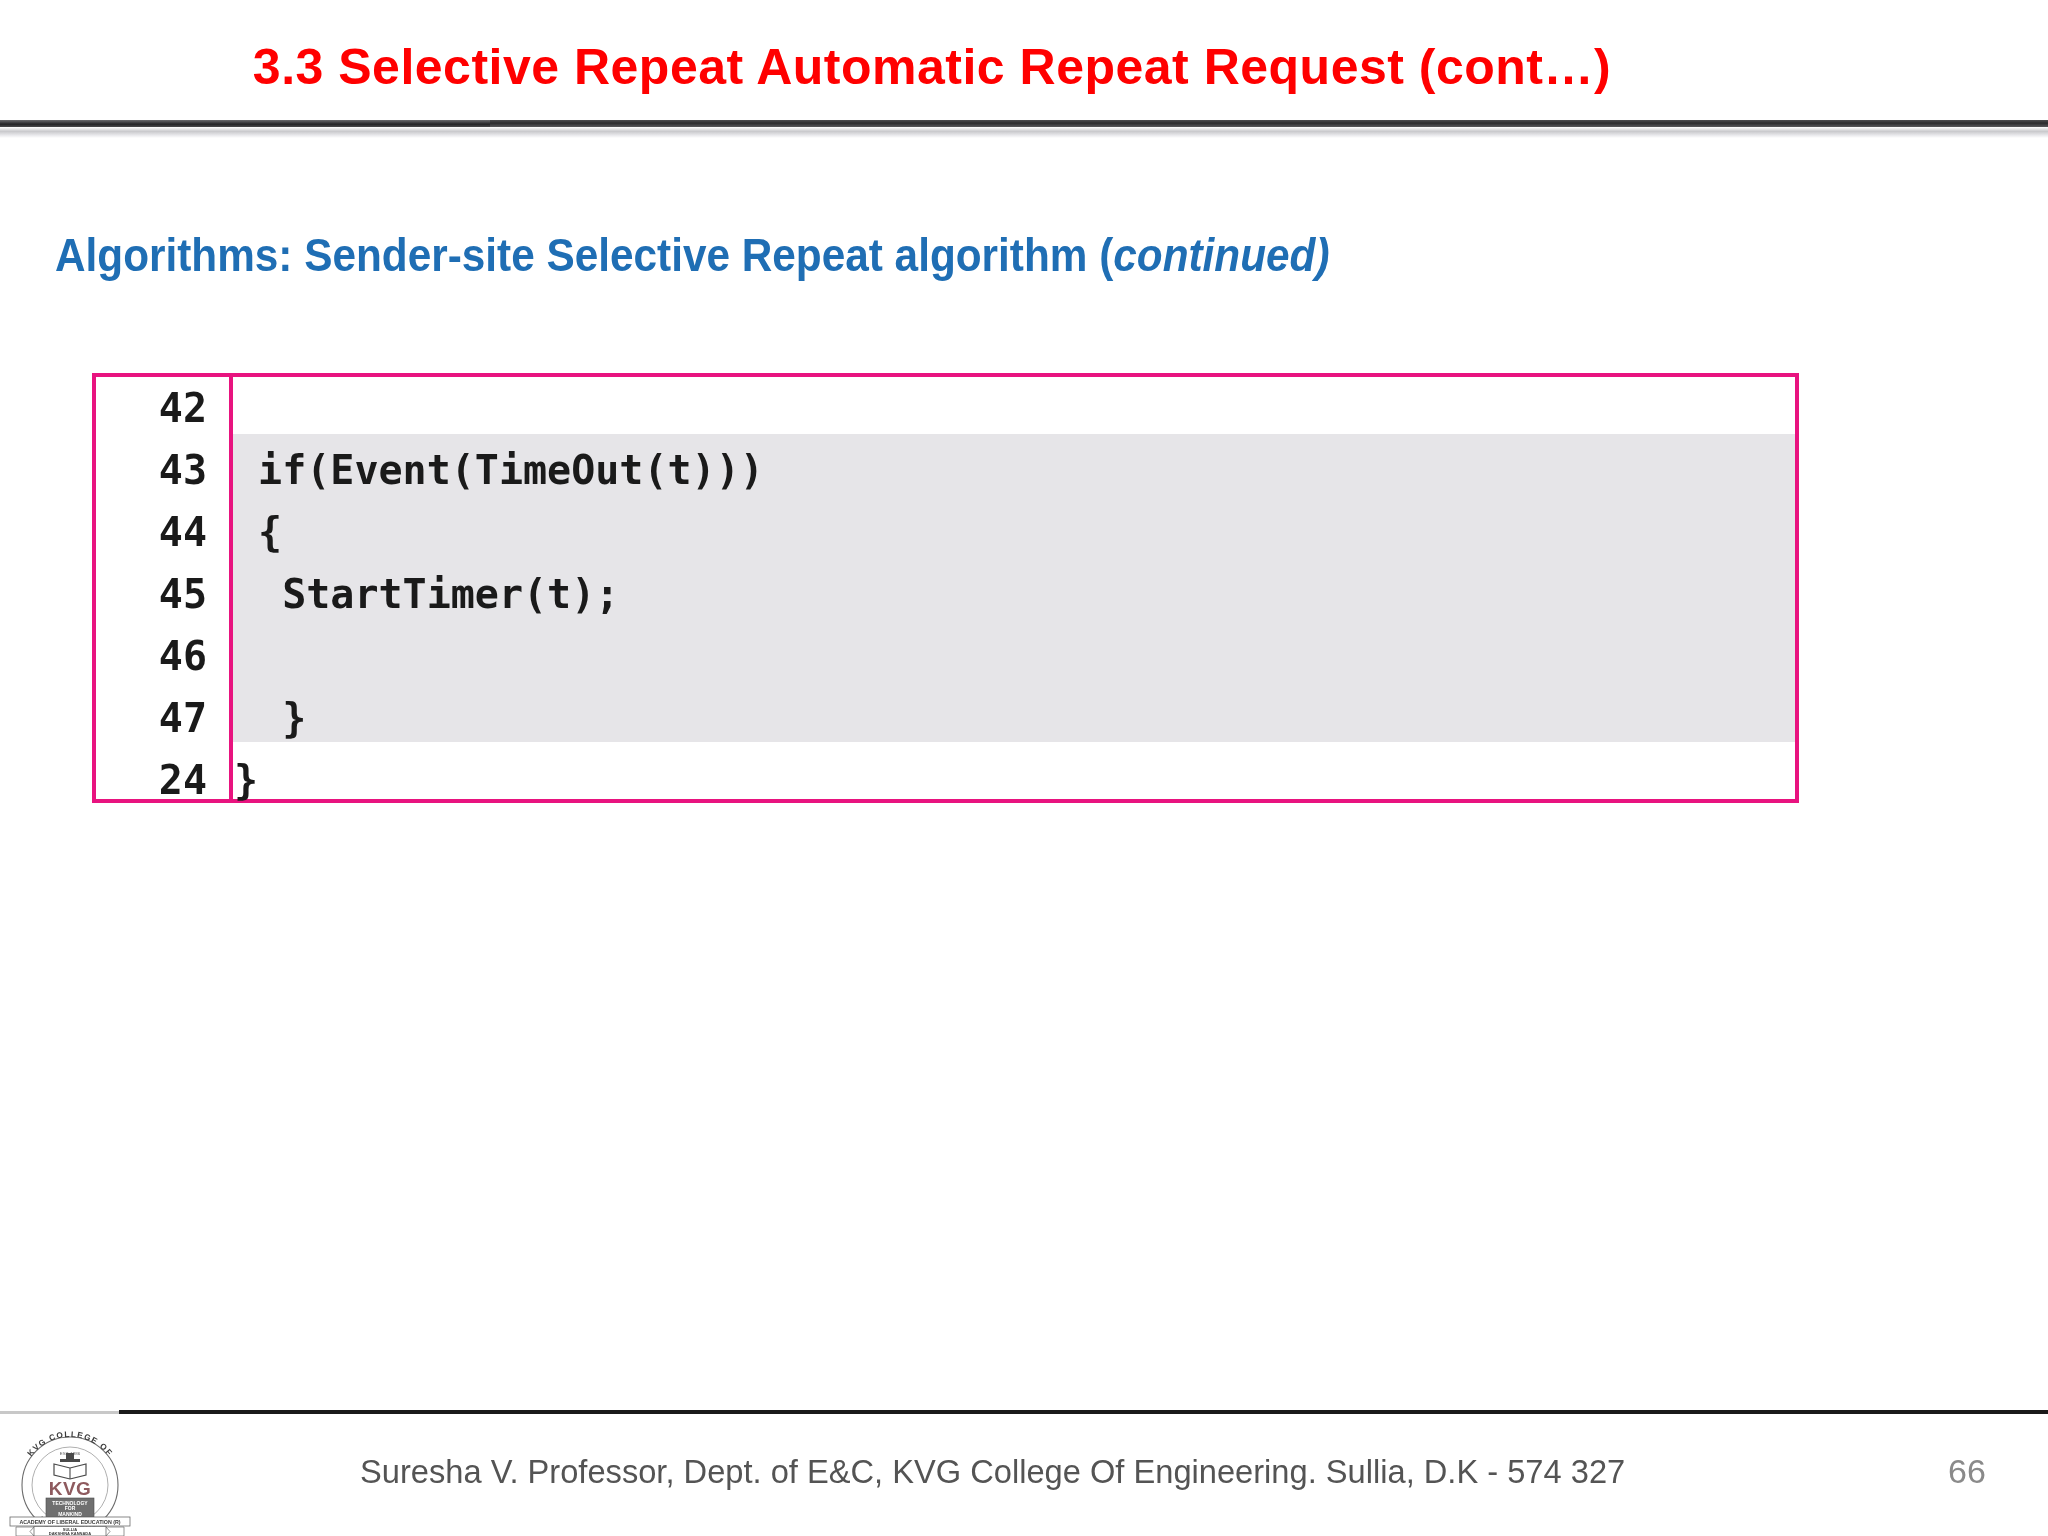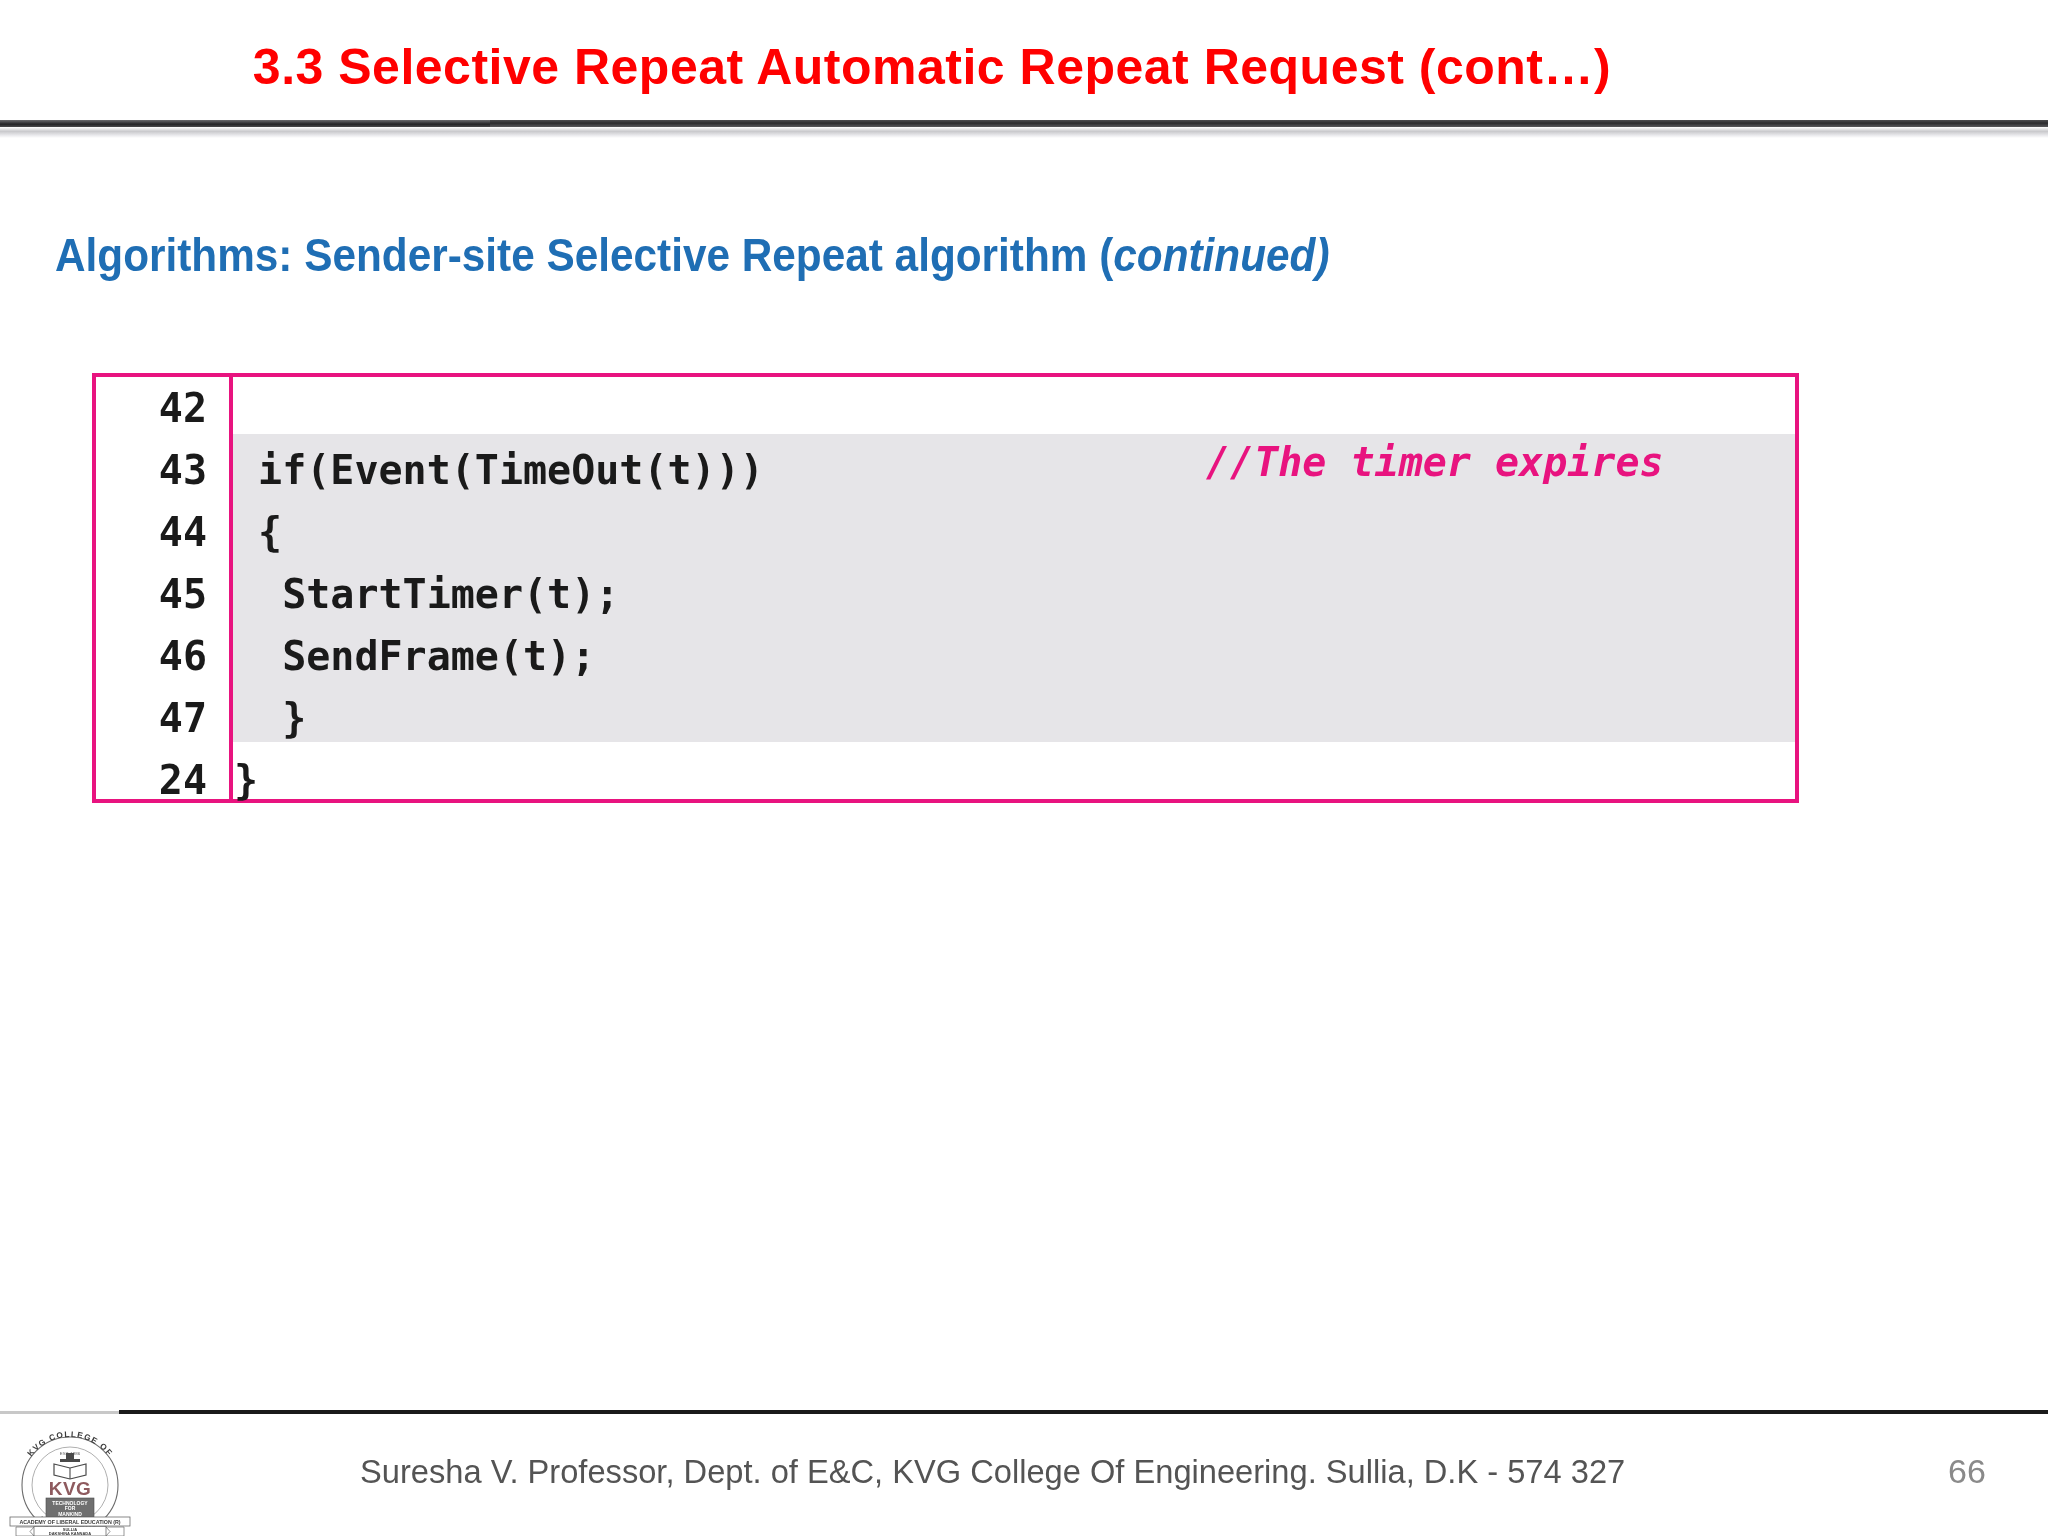--- a/index.html
+++ b/index.html
@@ -228,38 +228,36 @@
 
     <div class="code-row">
       <div class="ln">42</div>
       <div class="code-text"></div>
       <div class="code-comment"></div>
     </div>
 
     <div class="code-row">
       <div class="ln">43</div>
       <div class="code-text"> if(Event(TimeOut(t)))</div>
-      <div class="code-comment">//The timer expires</div>
     </div>
 
     <div class="code-row">
       <div class="ln">44</div>
       <div class="code-text"> {</div>
       <div class="code-comment"></div>
     </div>
 
     <div class="code-row">
       <div class="ln">45</div>
       <div class="code-text">  StartTimer(t);</div>
       <div class="code-comment"></div>
     </div>
 
     <div class="code-row">
       <div class="ln">46</div>
-      <div class="code-text">  SendFrame(t);</div>
       <div class="code-comment"></div>
     </div>
 
     <div class="code-row">
       <div class="ln">47</div>
       <div class="code-text">  }</div>
       <div class="code-comment"></div>
     </div>
 
     <div class="code-row">

